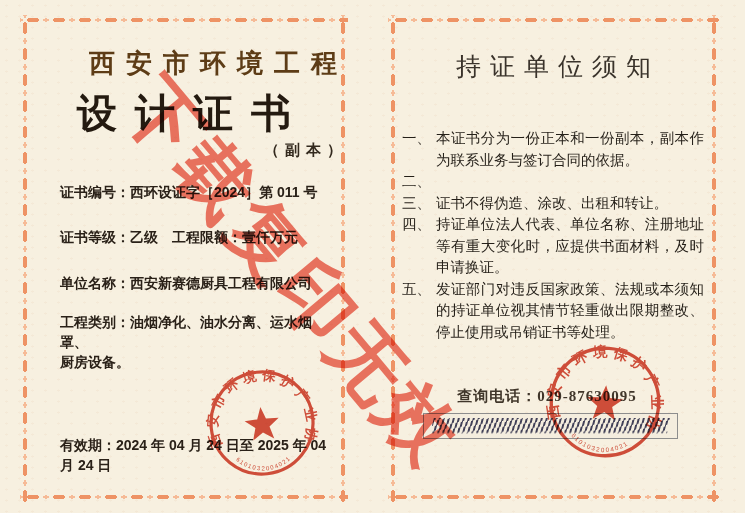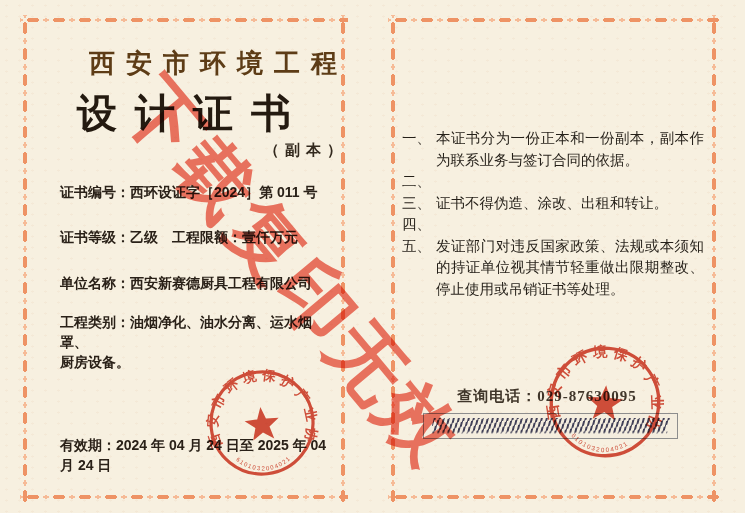--- a/index.html
+++ b/index.html
@@ -136,35 +136,37 @@
   <div class="field-row fr-4">
     <span class="field-label">工程类别：</span><span class="field-value">油烟净化、油水分离、运水烟罩、
 厨房设备。</span>
   </div>
 
 
   <div class="field-row fr-6">
     <span class="field-label">有效期：</span><span class="field-value">2024 年 04 月 24 日至 2025 年 04 月 24 日</span>
   </div>
 
+  <div class="notice-title">持证单位须知</div>
 
   <div class="notices">
     <div class="notice-item">
       <span class="notice-no">一、</span>
       <span class="notice-text">本证书分为一份正本和一份副本，副本作为联系业务与签订合同的依据。</span>
     </div>
     <div class="notice-item">
       <span class="notice-no">二、</span>
     </div>
     <div class="notice-item">
       <span class="notice-no">三、</span>
       <span class="notice-text">证书不得伪造、涂改、出租和转让。</span>
     </div>
     <div class="notice-item">
       <span class="notice-no">四、</span>
+      <span class="notice-text">持证单位法人代表、单位名称、注册地址等有重大变化时，应提供书面材料，及时申请换证。</span>
     </div>
     <div class="notice-item">
       <span class="notice-no">五、</span>
       <span class="notice-text">发证部门对违反国家政策、法规或本须知的持证单位视其情节轻重做出限期整改、停止使用或吊销证书等处理。</span>
     </div>
   </div>
 
   <div class="phone-line">
     <span>查询电话：</span><span>029-87630095</span>
   </div>

